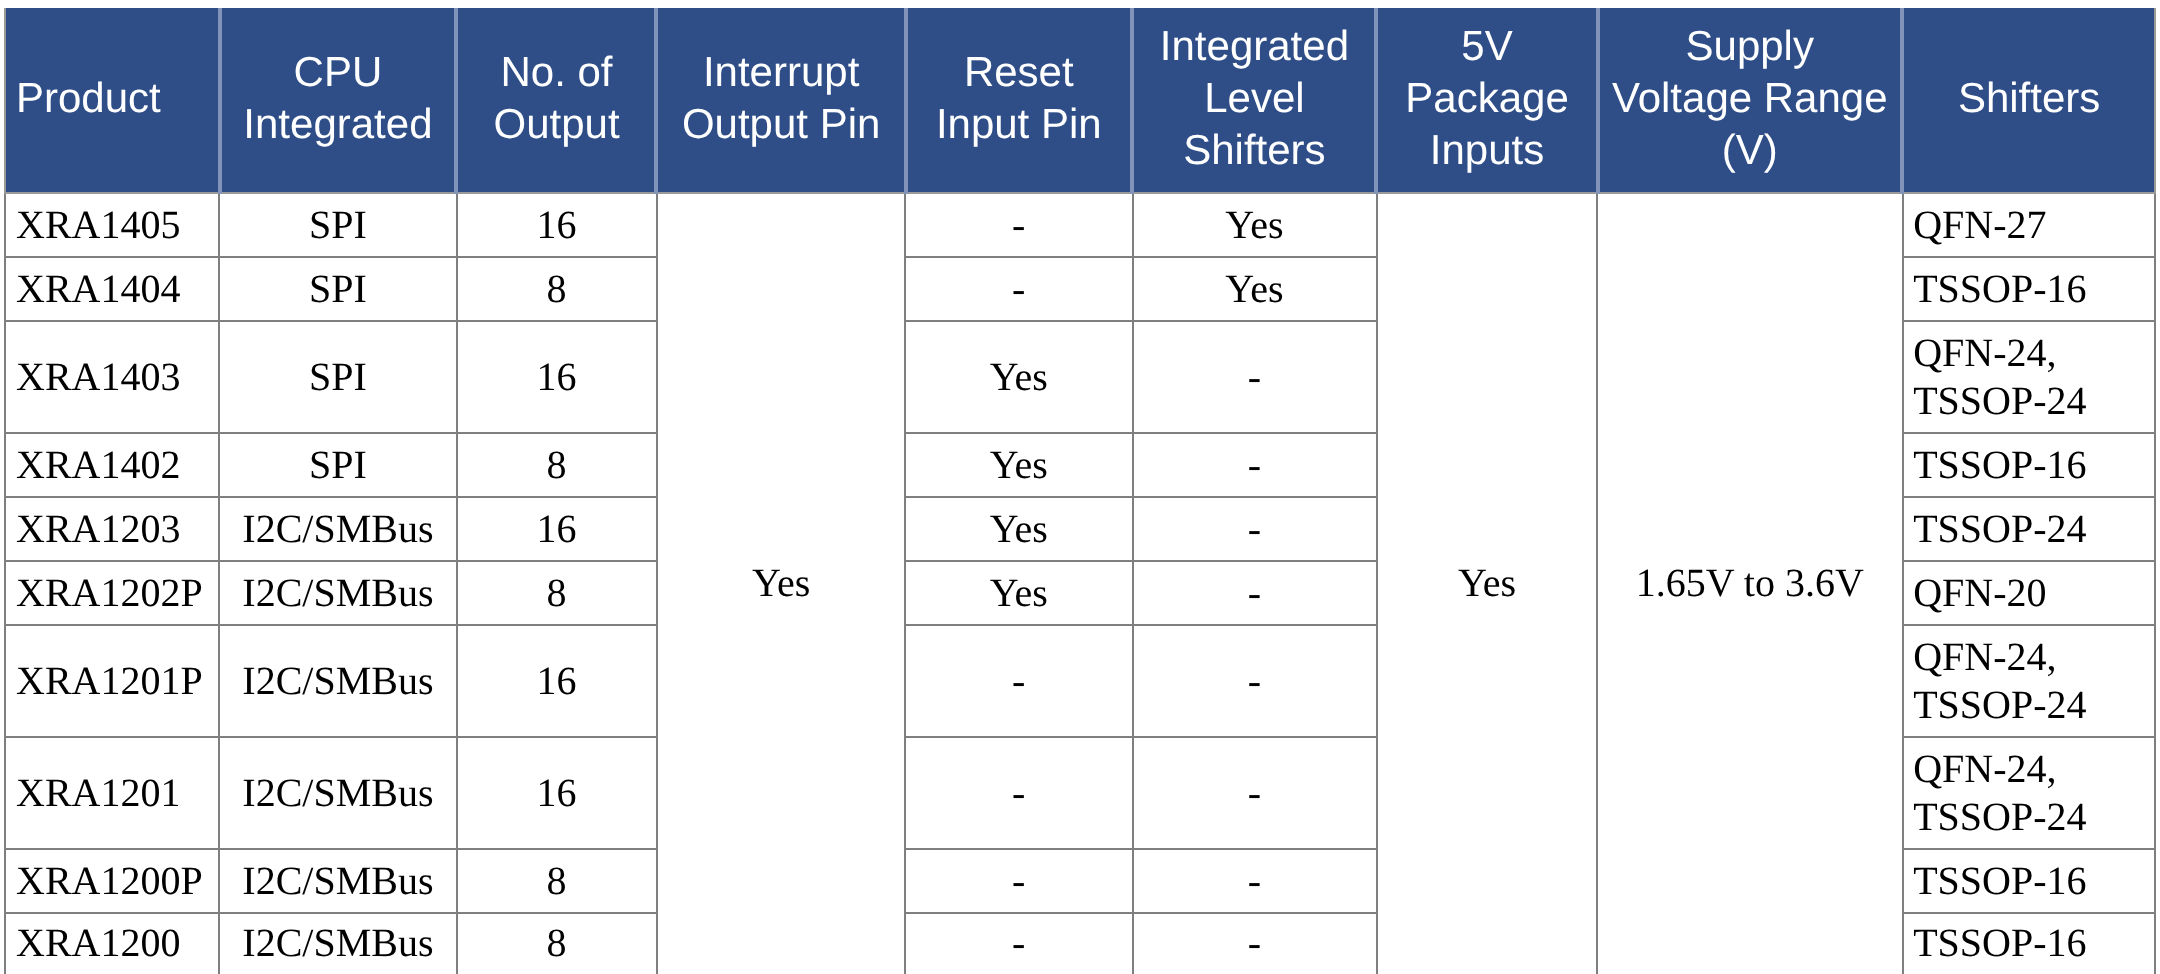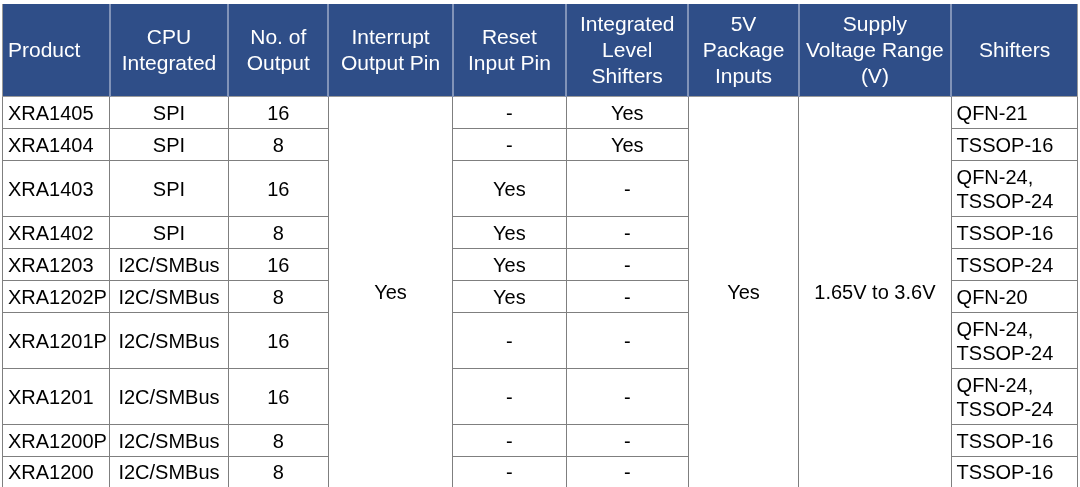--- a/index.html
+++ b/index.html
@@ -44,21 +44,21 @@
     border: 1px solid #7f7f7f;
     color: #000000;
     font-size: 20px;
     line-height: 1.2;
     text-align: center;
     vertical-align: middle;
     padding: 1px 3px;
     white-space: pre-line;
     overflow: hidden;
   }
-  tbody tr       { height: 32px; }
+  tbody tr       { height: 32px; font-family: Liberation Serif, serif; }
   tbody tr.tall  { height: 56px; }
   td.al { text-align: left; padding-left: 5px; }
   td.merged { background: #ffffff; }
 </style>
 </head>
 <body>
 
 <div class="page">
   <table class="spec-table">
     <colgroup>
@@ -98,21 +98,21 @@
     <tbody>
       <tr>
         <td class="al">XRA1405</td>
         <td>SPI</td>
         <td>16</td>
         <td class="merged" rowspan="10">Yes</td>
         <td>-</td>
         <td>Yes</td>
         <td class="merged" rowspan="10">Yes</td>
         <td class="merged" rowspan="10">1.65V to 3.6V</td>
-        <td class="al">QFN-21</td>
+        <td class="al">QFN-27</td>
       </tr>
       <tr>
         <td class="al">XRA1404</td>
         <td>SPI</td>
         <td>8</td>
         <td>-</td>
         <td>Yes</td>
         <td class="al">TSSOP-16</td>
       </tr>
       <tr class="tall">

